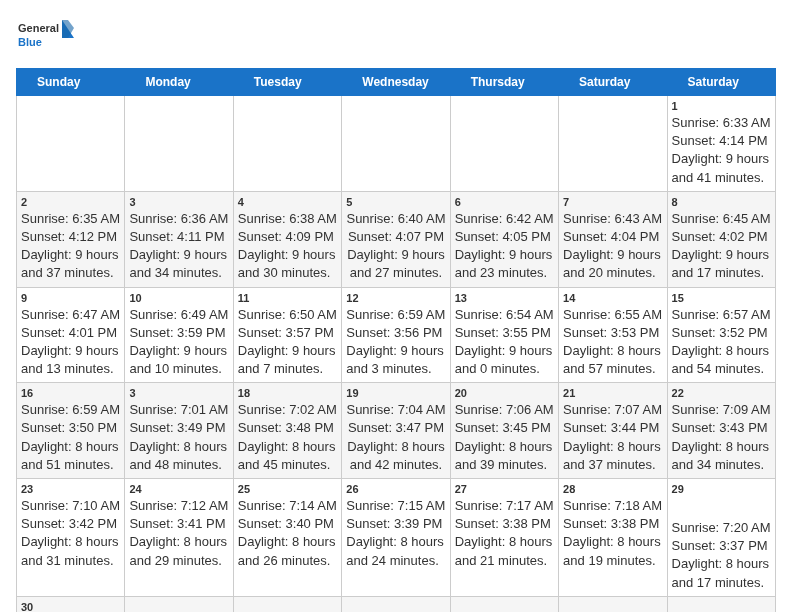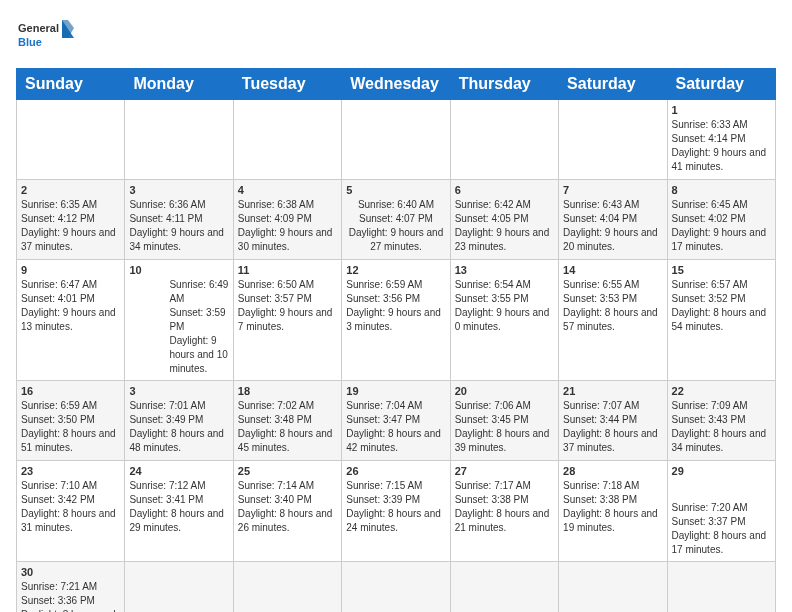--- a/index.html
+++ b/index.html
@@ -34,43 +34,43 @@
       color: #444;
     }
     table {
       width: 100%;
       border-collapse: collapse;
       table-layout: fixed;
     }
     thead th {
       background-color: #1a73c8;
       color: #fff;
-      font-size: 16px;
+      font-size: 12px;
       font-weight: bold;
-      padding: 6px 8px;
+      padding: 6px 20px;
       text-align: left;
       border: 1px solid #1a73c8;
     }
     tbody td {
       border: 1px solid #ccc;
       vertical-align: top;
       padding: 4px;
       font-size: 9.5px;
       color: #333;
       height: 80px;
       width: calc(100% / 7);
     }
     .day-number {
       font-weight: bold;
       font-size: 11px;
       display: block;
       margin-bottom: 2px;
     }
     .day-info {
-      font-size: 10px;
+      font-size: 13px;
       line-height: 1.4;
       color: #333;
     }
     .empty-cell {
       background: #f9f9f9;
     }
     tbody tr:nth-child(odd) td {
       background: #fff;
     }
     tbody tr:nth-child(even) td {
@@ -169,21 +169,21 @@
       </tr>
       <tr>
         <td>
           <span class="day-number">9</span>
           <div class="day-info" style="white-space: pre-line;">Sunrise: 6:47 AM
 Sunset: 4:01 PM
 Daylight: 9 hours and 13 minutes.</div>
         </td>
         <td>
           <span class="day-number">10</span>
-          <div class="day-info" style="white-space: pre-line; margin-left: 40px;">Sunrise: 6:49 AM
+          <div class="day-info" style="white-space: pre-line;">Sunrise: 6:49 AM
 Sunset: 3:59 PM
 Daylight: 9 hours and 10 minutes.</div>
         </td>
         <td>
           <span class="day-number">11</span>
           <div class="day-info" style="white-space: pre-line;">Sunrise: 6:50 AM
 Sunset: 3:57 PM
 Daylight: 9 hours and 7 minutes.</div>
         </td>
         <td>
@@ -225,21 +225,21 @@
 Daylight: 8 hours and 48 minutes.</div>
         </td>
         <td>
           <span class="day-number">18</span>
           <div class="day-info" style="white-space: pre-line;">Sunrise: 7:02 AM
 Sunset: 3:48 PM
 Daylight: 8 hours and 45 minutes.</div>
         </td>
         <td>
           <span class="day-number">19</span>
-          <div class="day-info" style="white-space: pre-line;">Sunrise: 7:04 AM
+          <div class="day-info" style="white-space: pre-line; text-align: center;">Sunrise: 7:04 AM
 Sunset: 3:47 PM
 Daylight: 8 hours and 42 minutes.</div>
         </td>
         <td>
           <span class="day-number">20</span>
           <div class="day-info" style="white-space: pre-line;">Sunrise: 7:06 AM
 Sunset: 3:45 PM
 Daylight: 8 hours and 39 minutes.</div>
         </td>
         <td>

